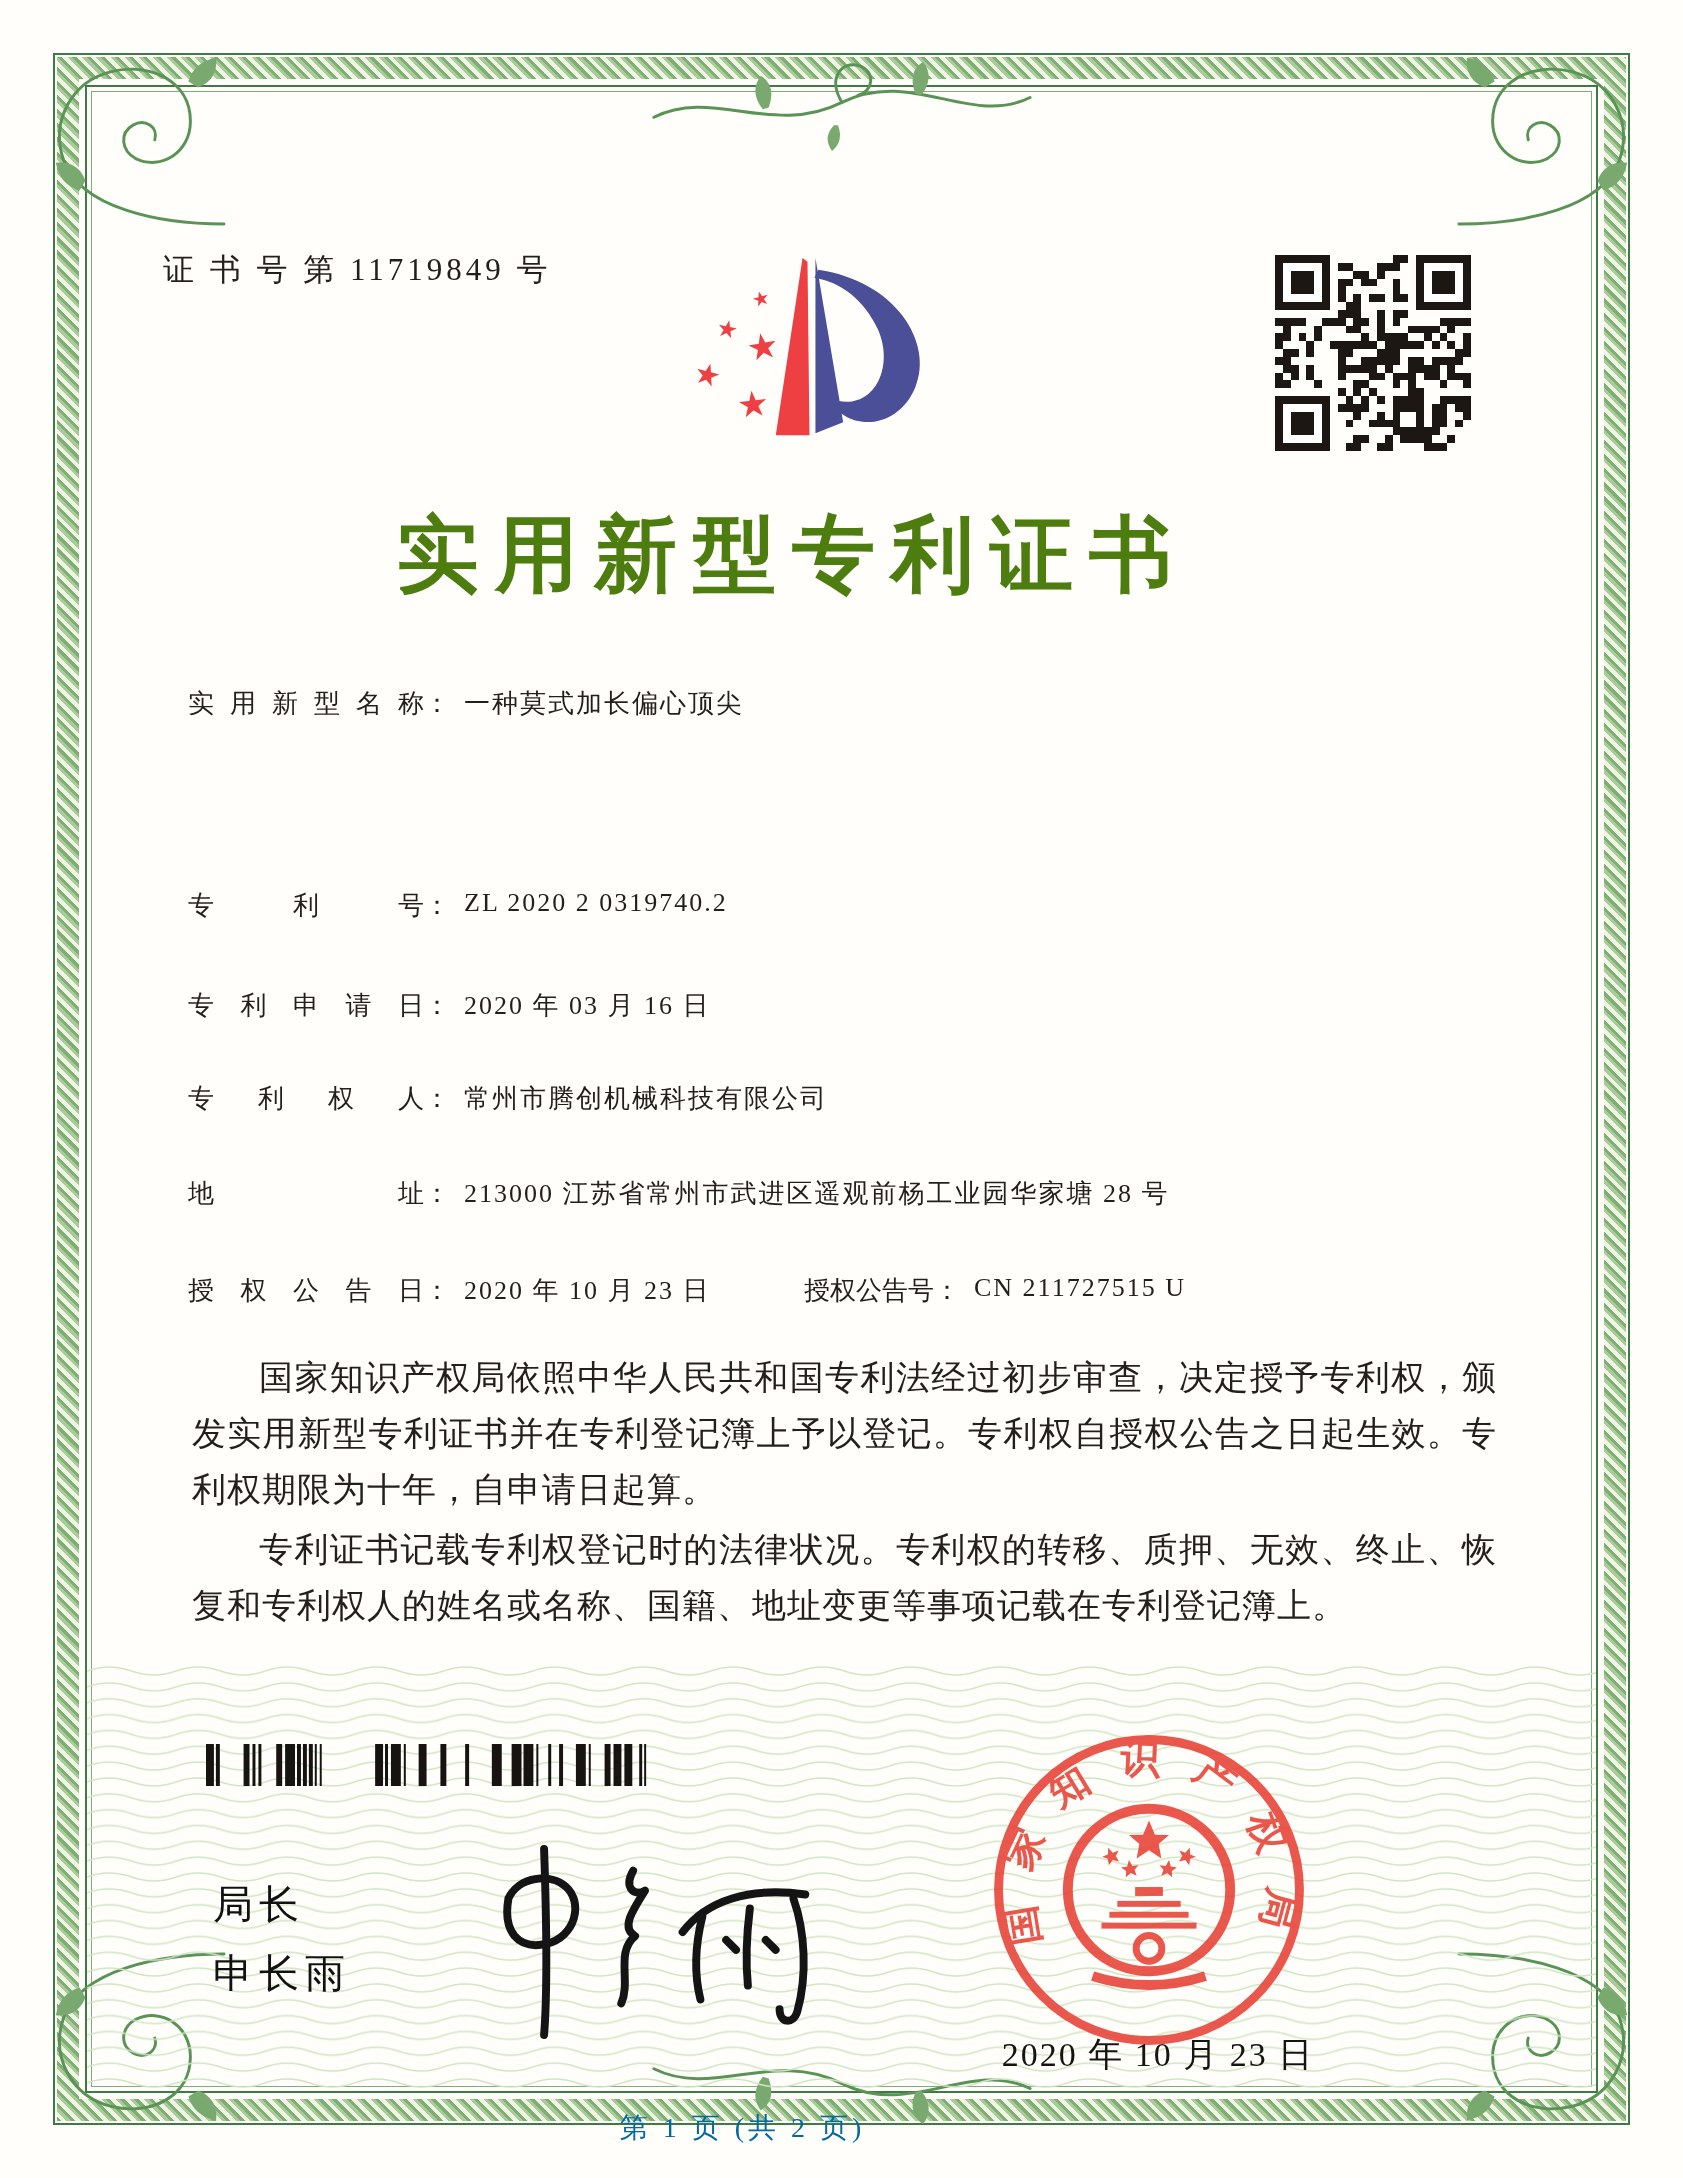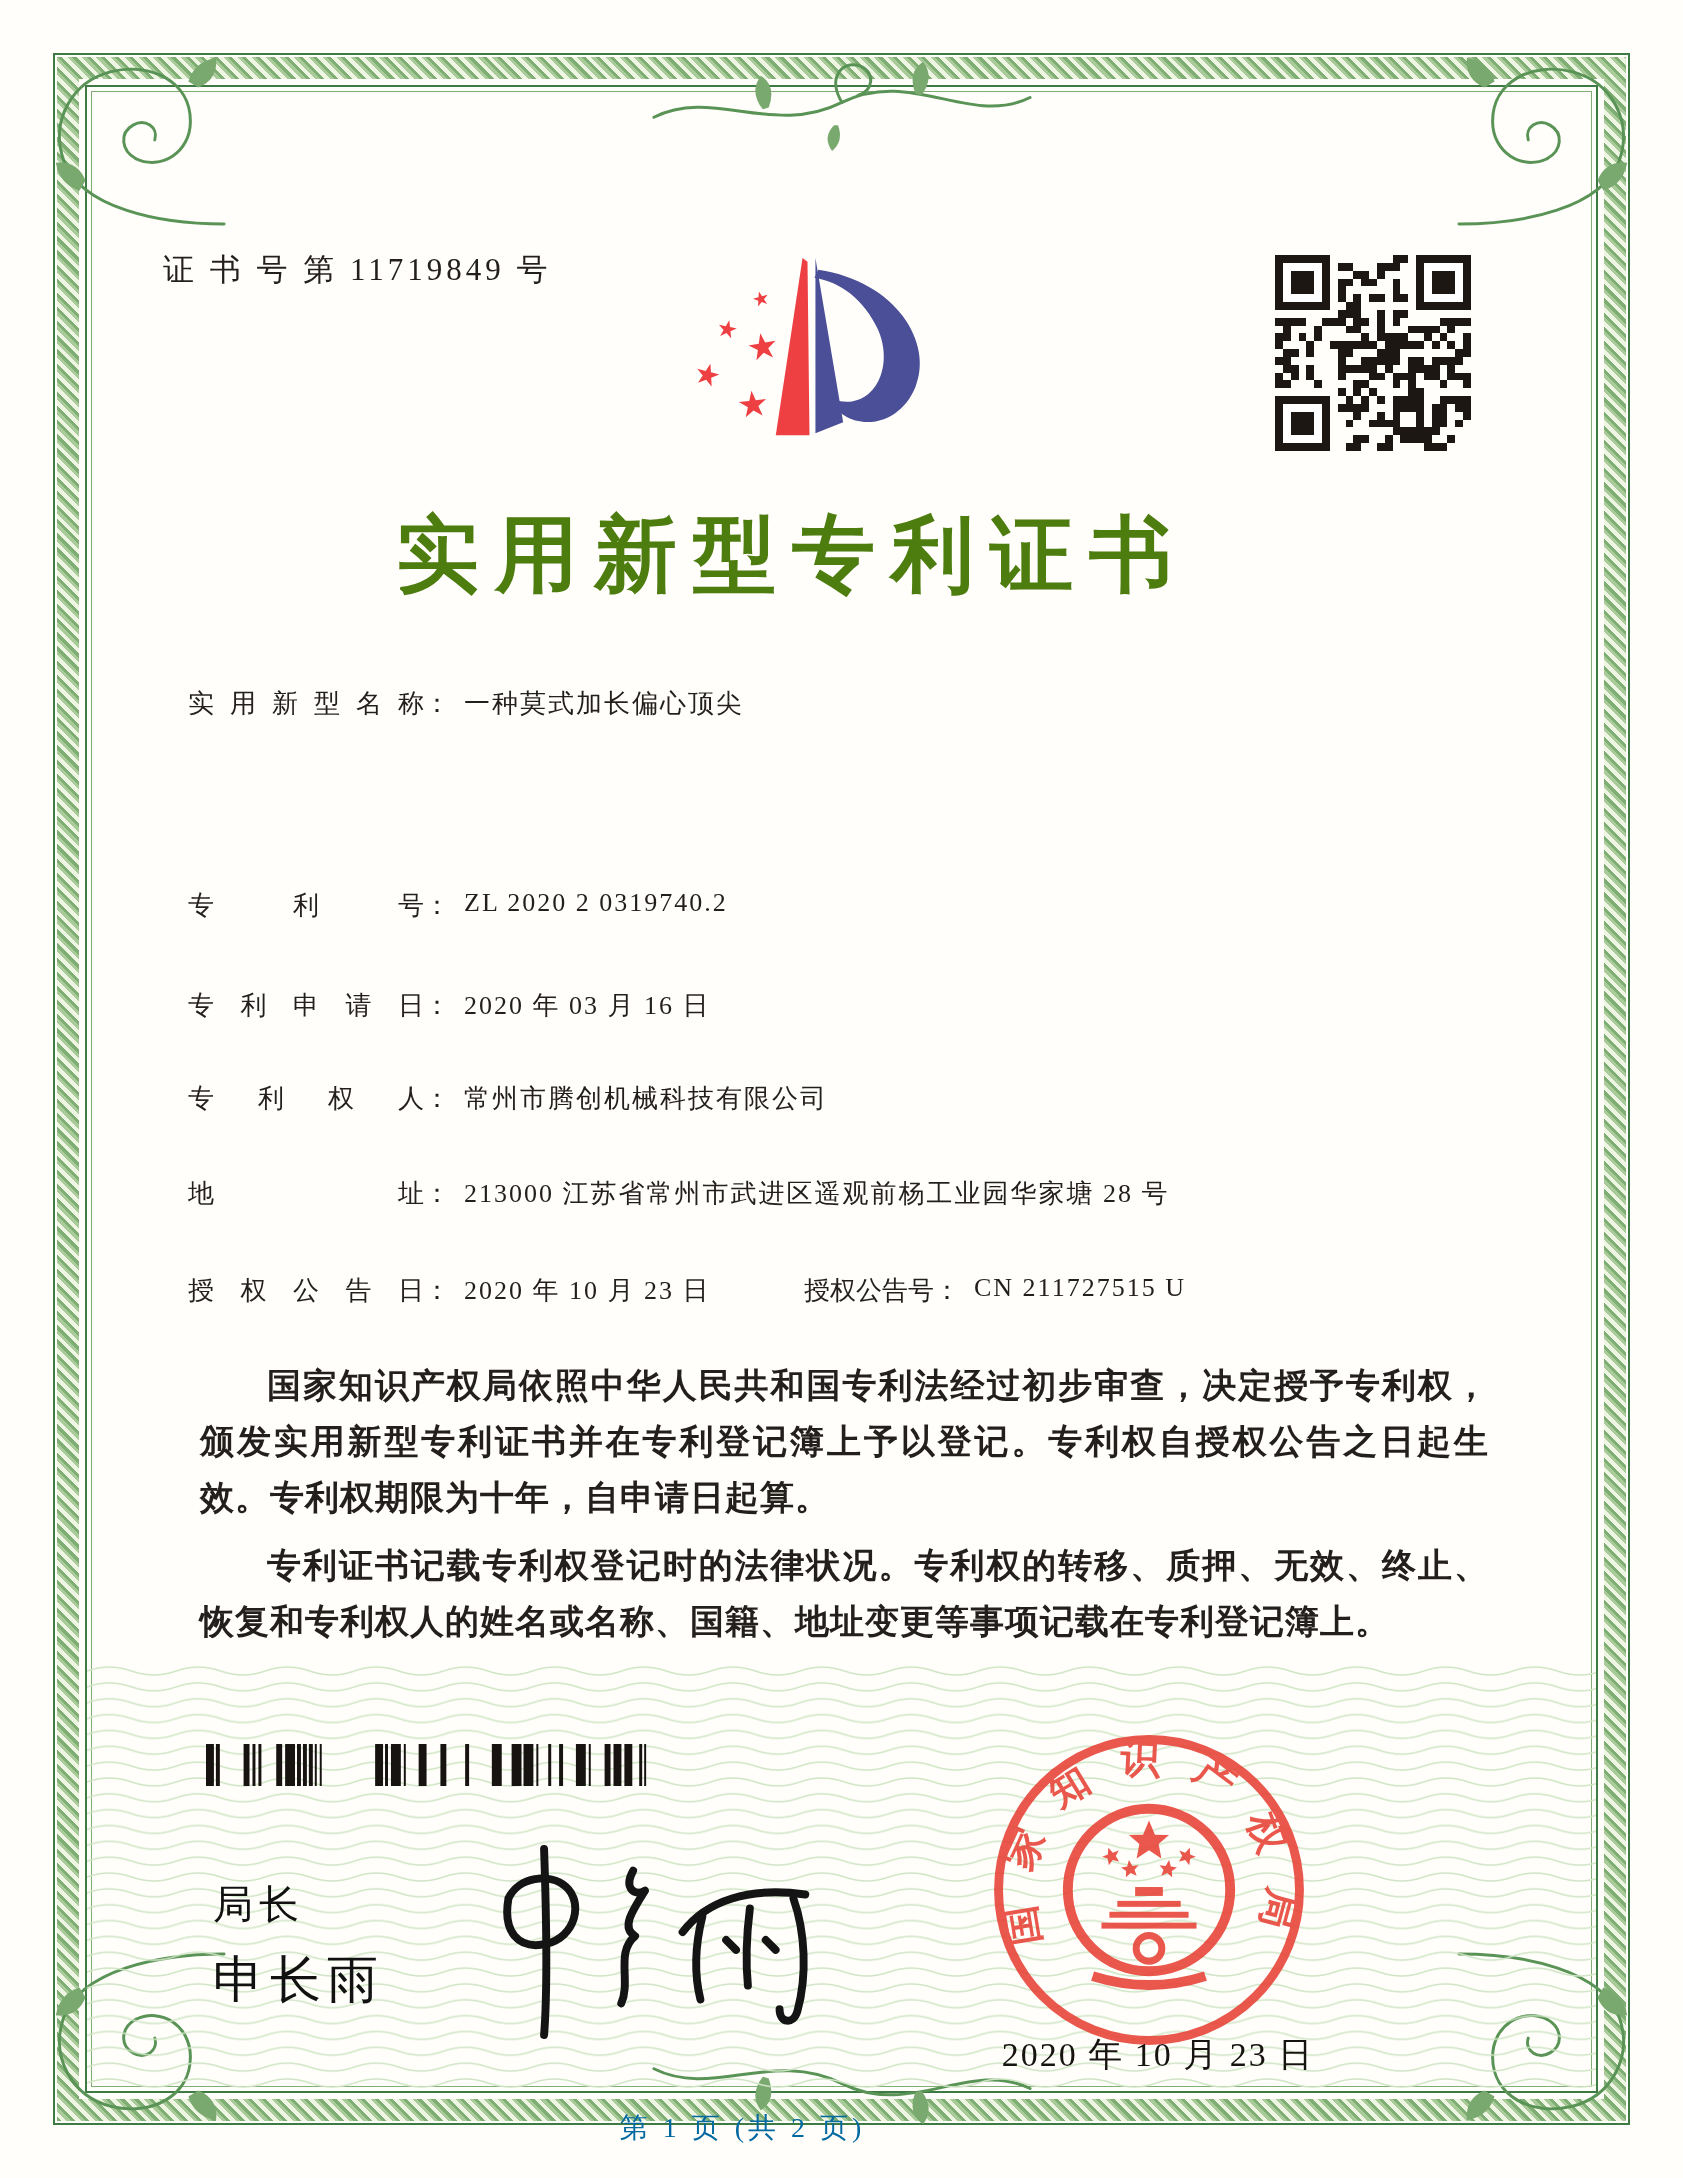--- a/index.html
+++ b/index.html
@@ -28,26 +28,26 @@
          font-size:83px;font-weight:700;letter-spacing:16px;color:#4d7c0f;}
   
   .row{position:absolute;left:188px;width:1317px;height:51px;font-size:26px;white-space:nowrap;text-decoration:underline;}
   .flabel{display:inline-block;width:236px;text-align:justify;text-align-last:justify;vertical-align:top;}
   .flabel.compact{width:auto;text-align-last:auto;}
   .colon{display:inline-block;vertical-align:top;}
   .fvalue{display:inline-block;margin-left:14px;vertical-align:top;letter-spacing:2px;}
   .pair2{position:absolute;left:616px;top:0;white-space:nowrap;}
   
   .paras{position:absolute;left:188px;top:1346px;width:1313px;font-size:34px;line-height:56px;}
-  .paras p{margin:12px;text-indent:67px;text-align:justify;letter-spacing:1px;font-weight:bold;}
+  .paras p{margin:4px;text-indent:67px;text-align:justify;letter-spacing:1px;}
   
   .barcode{position:absolute;left:206px;top:1744px;width:453px;height:42px;}
   .dir-title{position:absolute;left:213px;top:1867px;font-size:40px;letter-spacing:6px;
              font-family:"Liberation Sans","DejaVu Sans",sans-serif;color:#111;margin-top:10px;}
-  .dir-name{position:absolute;left:213px;top:1946px;font-size:51px;letter-spacing:6px;
+  .dir-name{position:absolute;left:213px;top:1946px;font-size:40px;letter-spacing:6px;
             font-family:"Liberation Sans","DejaVu Sans",sans-serif;color:#111;}
   .signature{position:absolute;left:457px;top:1837px;width:376px;height:210px;}
   .seal{position:absolute;left:952px;top:1693px;width:394px;height:394px;}
   .seal-date{position:absolute;left:980px;top:2032px;width:356px;text-align:center;
              font-size:34px;letter-spacing:2px;color:#161310;}
   .footer{position:absolute;left:0;top:2109px;width:1485px;text-align:center;font-size:28px;
           letter-spacing:4px;color:#0369a1;}
   .green-stroke{stroke:#5a9356;fill:none;stroke-width:3;stroke-linecap:round;}
   .green-fill{fill:#79a96f;stroke:none;}
 </style>

